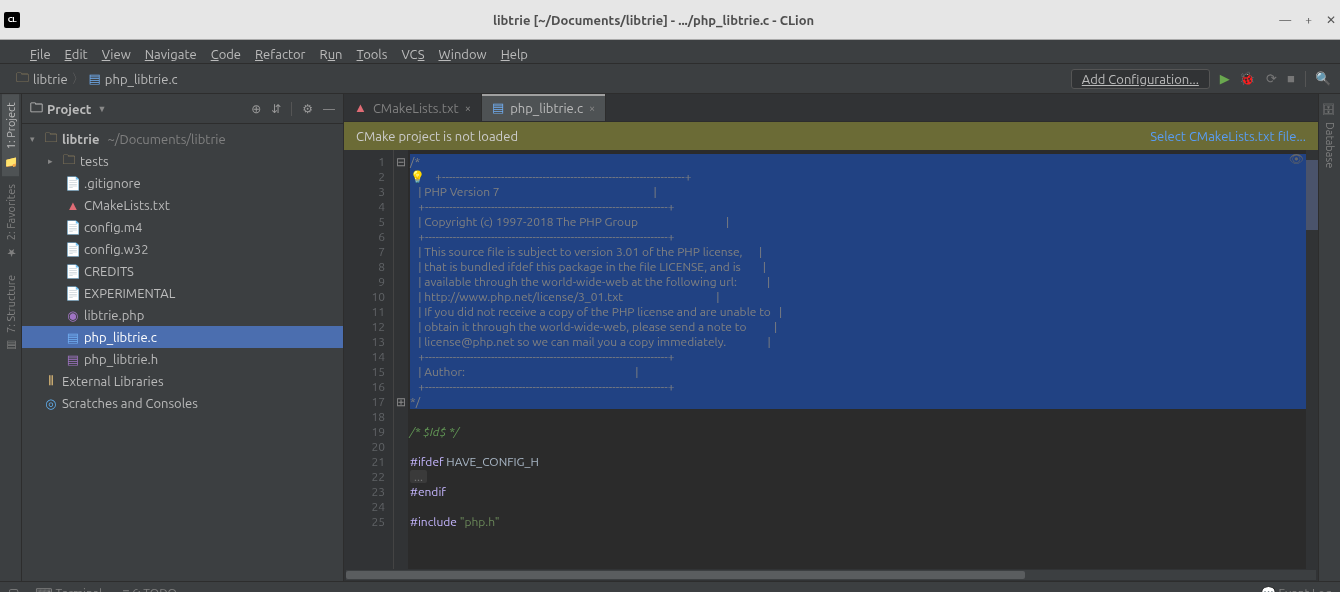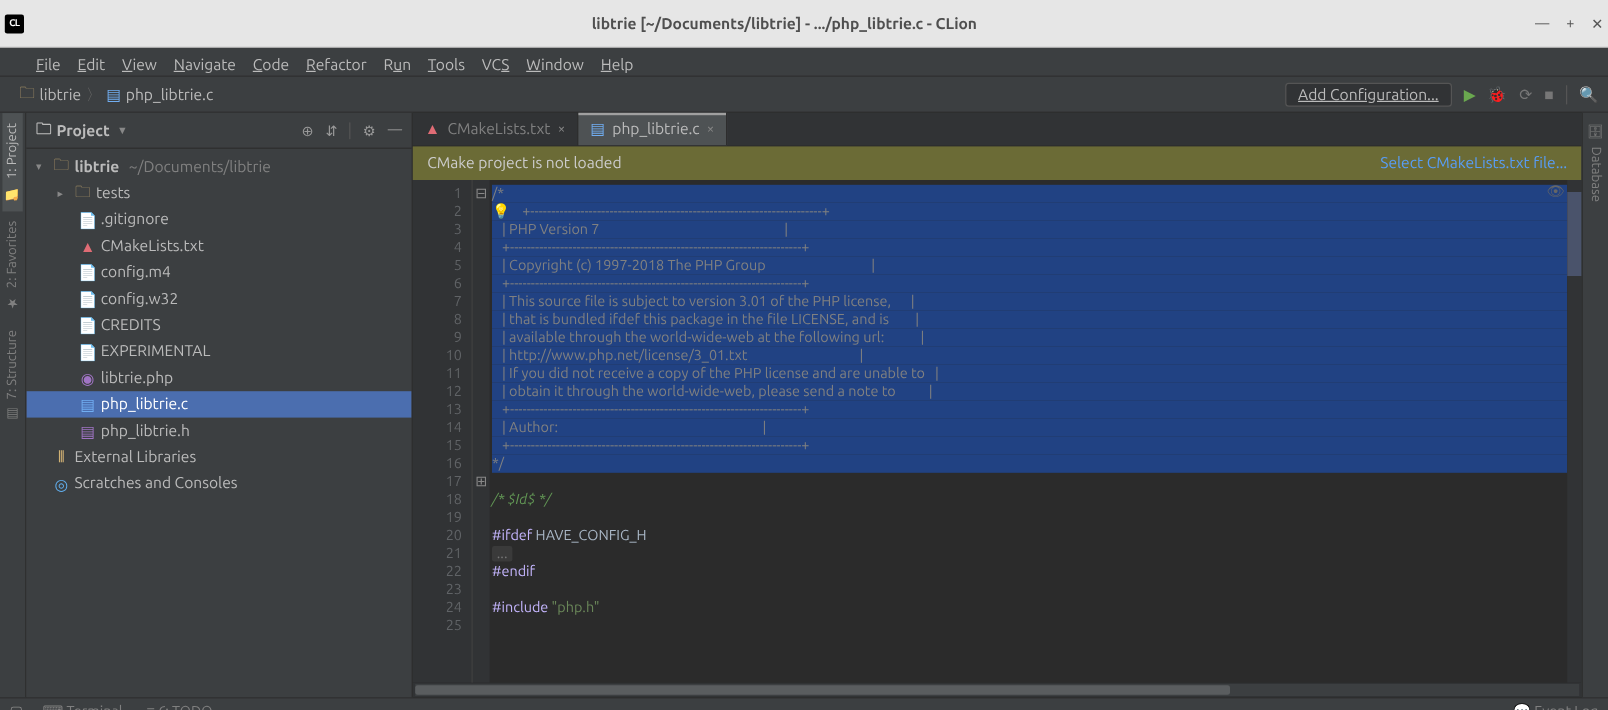--- a/index.html
+++ b/index.html
@@ -346,20 +346,21 @@
           <div class="line hl-block"><span class="c-comment">   | PHP Version 7                                                        |</span></div>
           <div class="line hl-block"><span class="c-comment">   +----------------------------------------------------------------------+</span></div>
           <div class="line hl-block"><span class="c-comment">   | Copyright (c) 1997-2018 The PHP Group                                |</span></div>
           <div class="line hl-block"><span class="c-comment">   +----------------------------------------------------------------------+</span></div>
           <div class="line hl-block"><span class="c-comment">   | This source file is subject to version 3.01 of the PHP license,      |</span></div>
           <div class="line hl-block"><span class="c-comment">   | that is bundled ifdef this package in the file LICENSE, and is        |</span></div>
           <div class="line hl-block"><span class="c-comment">   | available through the world-wide-web at the following url:           |</span></div>
           <div class="line hl-block"><span class="c-comment">   | http://www.php.net/license/3_01.txt                                  |</span></div>
           <div class="line hl-block"><span class="c-comment">   | If you did not receive a copy of the PHP license and are unable to   |</span></div>
           <div class="line hl-block"><span class="c-comment">   | obtain it through the world-wide-web, please send a note to          |</span></div>
+          <div class="line hl-block"><span class="c-comment">   | license@php.net so we can mail you a copy immediately.               |</span></div>
           <div class="line hl-block"><span class="c-comment">   +----------------------------------------------------------------------+</span></div>
           <div class="line hl-block"><span class="c-comment">   | Author:                                                              |</span></div>
           <div class="line hl-block"><span class="c-comment">   +----------------------------------------------------------------------+</span></div>
           <div class="line hl-block"><span class="c-comment">*/</span></div>
           <div class="line"><span class=""></span></div>
           <div class="line"><span class="c-commentdoc">/* $Id$ */</span></div>
           <div class="line"><span class=""></span></div>
           <div class="line"><span class="c-kw">#ifdef</span> <span class="c-sym">HAVE_CONFIG_H</span></div>
           <div class="line"><span class="folded">...</span></div>
           <div class="line"><span class="c-kw">#endif</span></div>

